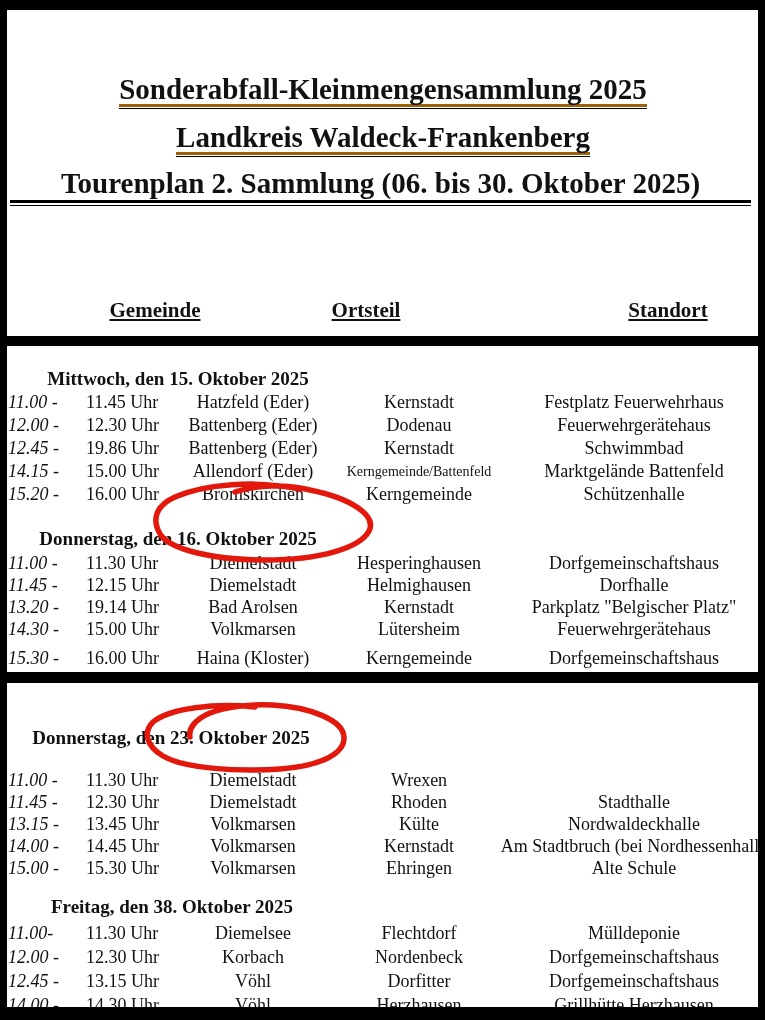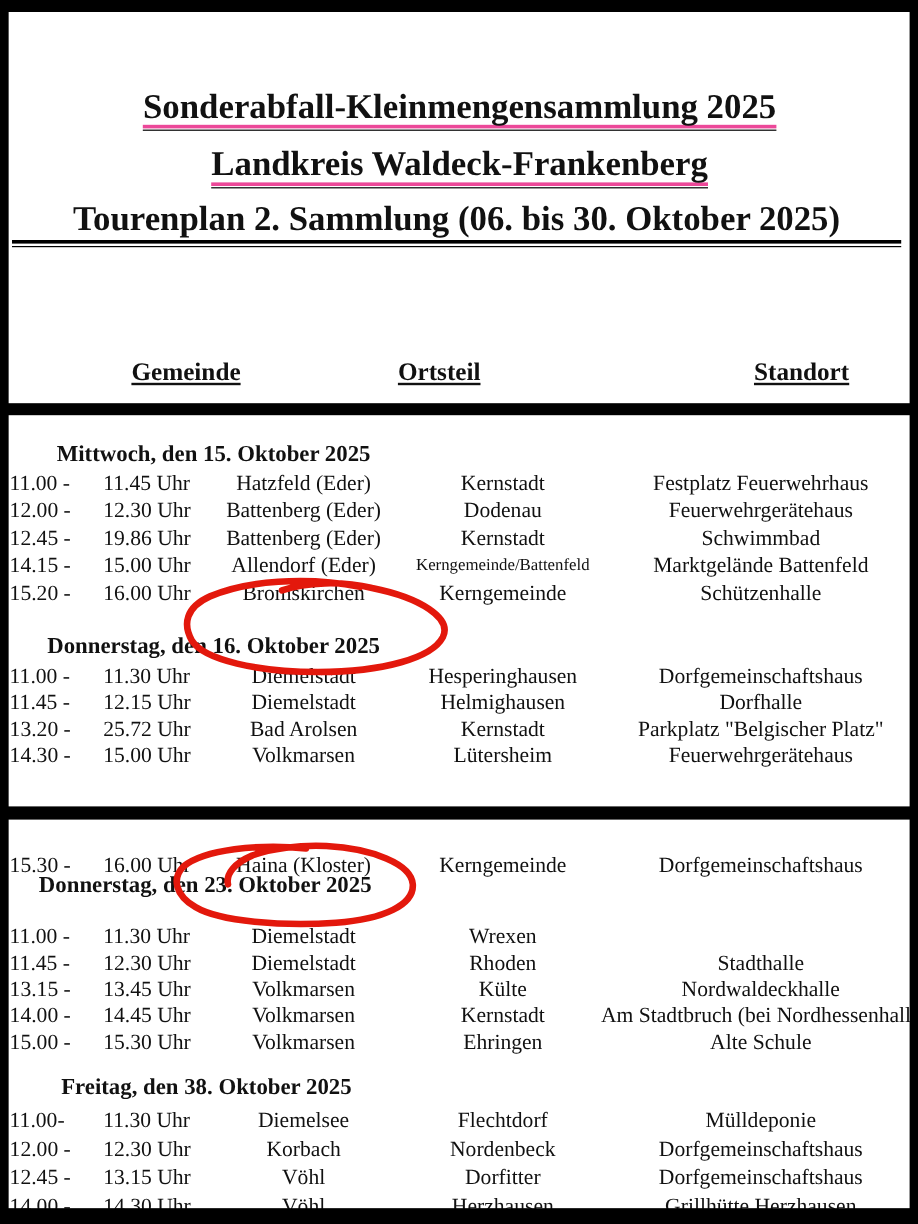--- a/index.html
+++ b/index.html
@@ -8,38 +8,38 @@
     background:#000; font-family:"Liberation Serif", serif; color:#111;
   }
   .page { position:absolute; left:7px; top:10px; width:752px; height:997px; background:#fff; }
 
   
   .frame { position:absolute; background:#000; z-index:40; }
 
   
   .title-line { position:absolute; left:7px; width:752px; text-align:center; font-weight:bold; z-index:10; }
   .t1, .t2 { font-size:29px; line-height:30px; }
-  .dbl { display:inline-block; border-bottom:3px solid #ec4899; padding-bottom:0px; position:relative; }
+  .dbl { display:inline-block; border-bottom:3px solid #a16207; padding-bottom:0px; position:relative; }
   .dbl::after { content:""; position:absolute; left:0; right:0; bottom:-5px; height:1.5px; background:#000; }
   .t3wrap { position:absolute; left:10px; width:741px; top:167px; height:33px; text-align:center;
             font-weight:bold; font-size:29px; line-height:33px; border-bottom:3px solid #000; z-index:10; }
   .t3wrap::after { content:""; position:absolute; left:0; right:0; bottom:-6px; height:1.5px; background:#000; }
 
   
   .colhead { position:absolute; top:298px; transform:translateX(-50%); font-weight:bold; font-size:21px; z-index:10; white-space:nowrap;text-decoration:underline; }
 
   
   .day-bar { position:absolute; display:flex; align-items:center; justify-content:center;
              font-weight:bold; font-size:19px; z-index:10; white-space:nowrap; }
 
   
   .rows { position:absolute; left:0; width:765px; z-index:10; font-size:18px; }
   .trow { position:relative; height:var(--rh); }
   .cell { position:absolute; top:0; height:100%; display:flex; align-items:center; white-space:nowrap; }
-  .c1 { left:8px;   width:58px;  justify-content:flex-start; }
+  .c1 { left:8px;   width:58px;  justify-content:flex-start;font-style:italic; }
   .c2 { left:86px;  width:100px; justify-content:flex-start; }
   .c3 { left:158px; width:190px; justify-content:center; }
   .c4 { left:330px; width:178px; justify-content:center; }
   .c5 { left:505px; width:258px; justify-content:center; }
   .cell.small { font-size:14px; }
 
   
   #pen { position:absolute; left:0; top:0; z-index:50; pointer-events:none; }
 </style>
 </head>
@@ -116,35 +116,35 @@
       </div>
       <div class="trow">
         <span class="cell c1">11.45 -</span>
         <span class="cell c2">12.15 Uhr</span>
         <span class="cell c3">Diemelstadt</span>
         <span class="cell c4">Helmighausen</span>
         <span class="cell c5">Dorfhalle</span>
       </div>
       <div class="trow">
         <span class="cell c1">13.20 -</span>
-        <span class="cell c2">25.72 Uhr</span>
+        <span class="cell c2">19.14 Uhr</span>
         <span class="cell c3">Bad Arolsen</span>
         <span class="cell c4">Kernstadt</span>
         <span class="cell c5">Parkplatz "Belgischer Platz"</span>
       </div>
       <div class="trow">
         <span class="cell c1">14.30 -</span>
         <span class="cell c2">15.00 Uhr</span>
         <span class="cell c3">Volkmarsen</span>
         <span class="cell c4">Lütersheim</span>
         <span class="cell c5">Feuerwehrgerätehaus</span>
       </div>
     </div>
 
-  <div class="rows" style="top:710px;--rh:23px">
+  <div class="rows" style="top:647px;--rh:23px">
       <div class="trow">
         <span class="cell c1">15.30 -</span>
         <span class="cell c2">16.00 Uhr</span>
         <span class="cell c3">Haina (Kloster)</span>
         <span class="cell c4">Kerngemeinde</span>
         <span class="cell c5">Dorfgemeinschaftshaus</span>
       </div>
     </div>
 
   <div class="day-bar" style="top:727px;left:8px;width:326px;height:22px">

